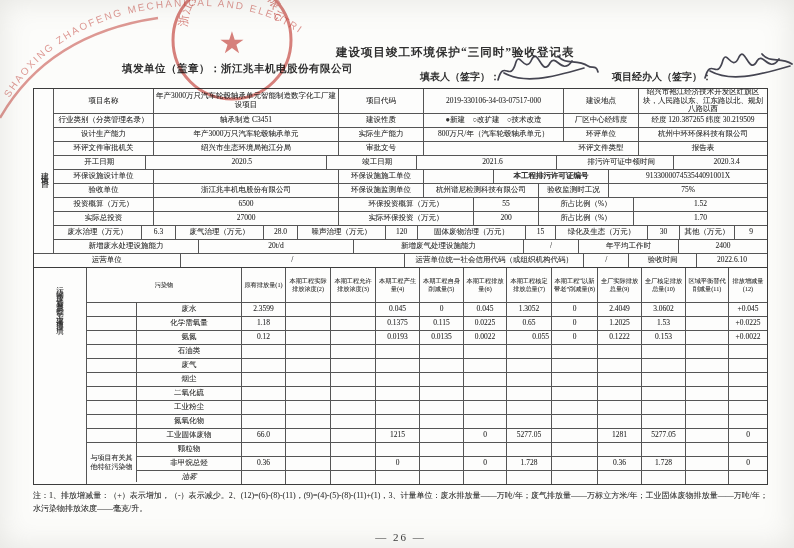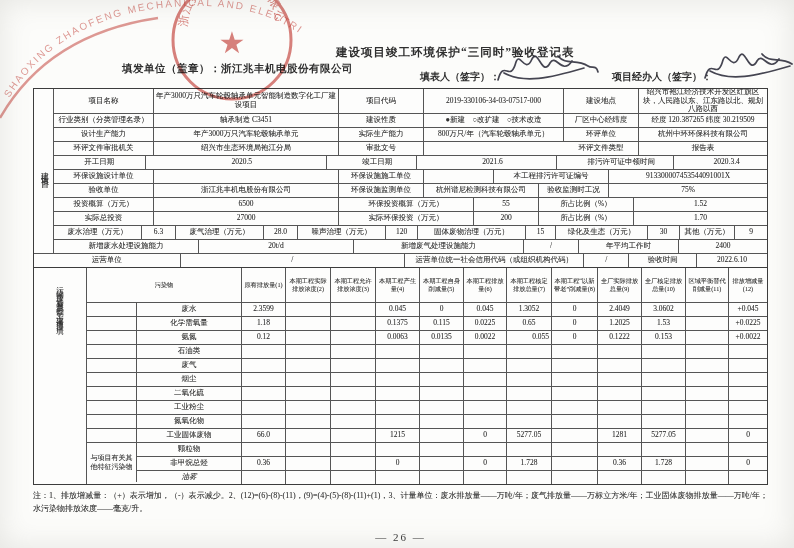--- a/index.html
+++ b/index.html
@@ -196,21 +196,21 @@
               </div>
               <div class="cell" style="width: 185px;">
                 <span></span>
               </div>
               <div class="cell" style="width: 85px;">
                 <span>环保设施施工单位</span>
               </div>
               <div class="cell" style="width: 70px;">
                 <span></span>
               </div>
-              <div class="cell" style="width: 115px;">
+              <div class="cell" style="width: 115px; font-weight: bold;">
                 <span>本工程排污许可证编号</span>
               </div>
               <div class="cell" style="width: 158px;">
                 <span>913300007453544091001X</span>
               </div>
             </div>
             <div class="row" style="height: 13px;">
               <div class="cell" style="width: 100px; justify-content: center;">
                 <span>验收单位</span>
               </div>
@@ -497,21 +497,21 @@
               <div class="cell" style="width: 44px;">
                 <span>0.12</span>
               </div>
               <div class="cell" style="width: 45px;">
                 <span></span>
               </div>
               <div class="cell" style="width: 45px;">
                 <span></span>
               </div>
               <div class="cell" style="width: 44px;">
-                <span>0.0063</span>
+                <span>0.0193</span>
               </div>
               <div class="cell" style="width: 44px;">
                 <span>0.0135</span>
               </div>
               <div class="cell" style="width: 43px;">
                 <span>0.0022</span>
               </div>
               <div class="cell" style="width: 45px; text-align: right;">
                 <span>0.055</span>
               </div>

